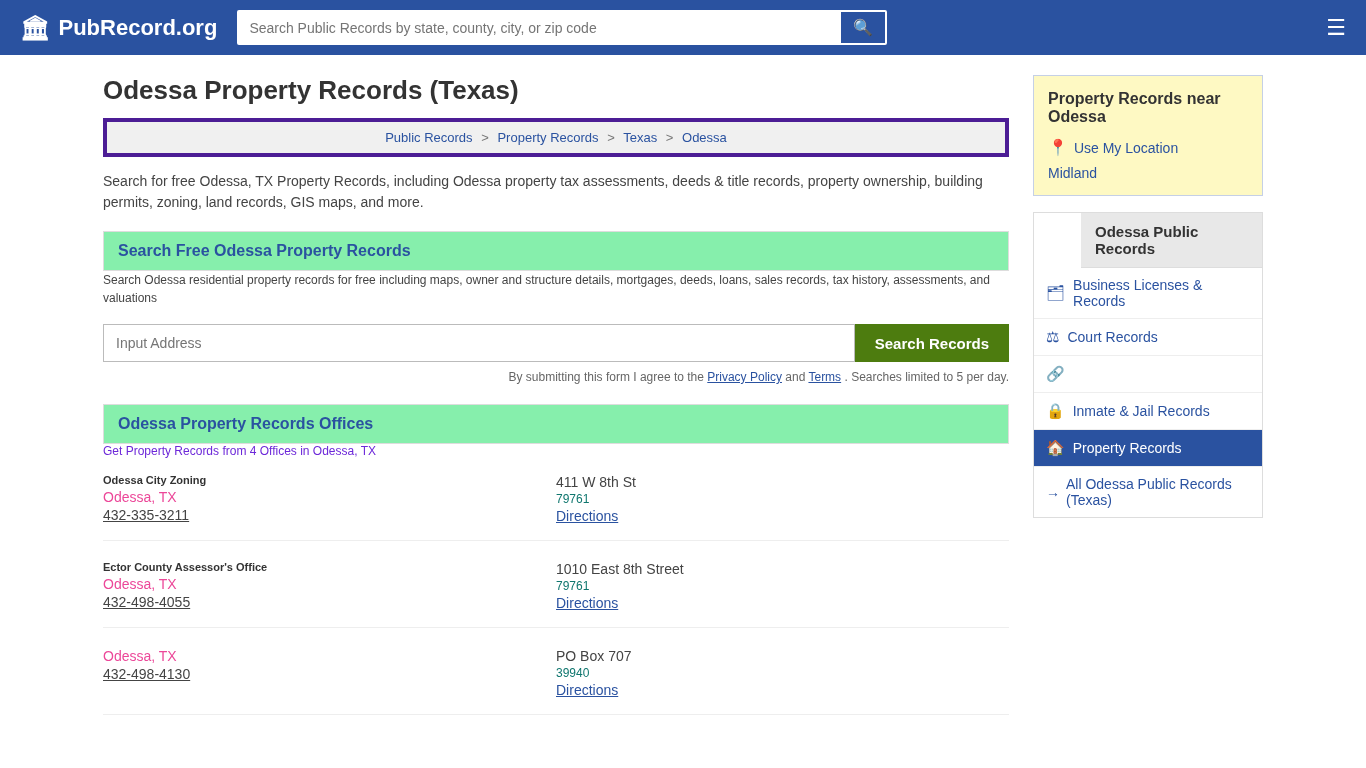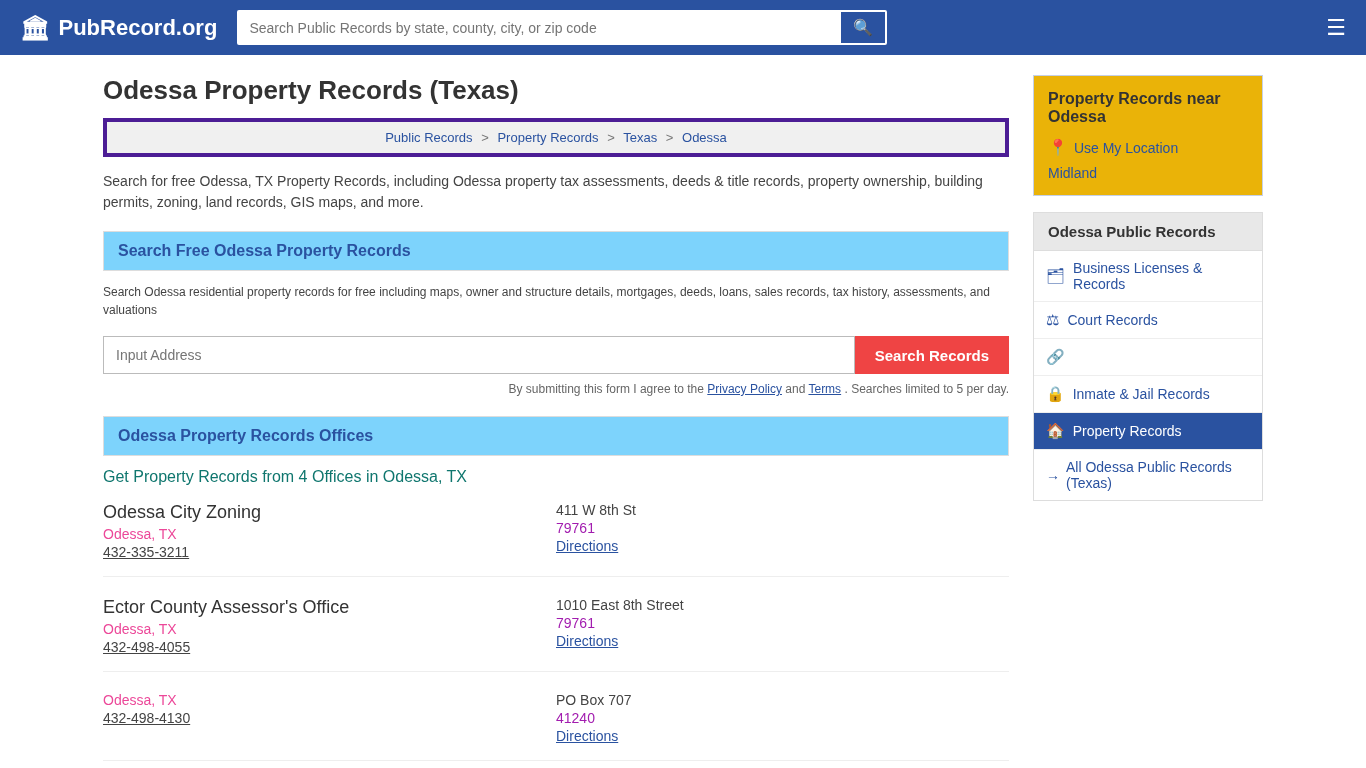--- a/index.html
+++ b/index.html
@@ -101,26 +101,25 @@
     
     .description {
       font-size: 14px;
       color: #444;
       margin-bottom: 18px;
       line-height: 1.5;
     }
 
     
     .section-header {
-      background: #7dd3fc;
+      background: #86efac;
       padding: 10px 14px;
       font-size: 16px;
       font-weight: bold;
       color: #2a52a0;
-      margin-bottom: 12px;
       border: 1px solid #ddd;
     }
 
     
     .search-description {
       font-size: 12px;
       color: #444;
       margin-bottom: 17px;
       line-height: 1.5;
     }
@@ -130,53 +129,53 @@
     }
     .search-address-input {
       flex: 1;
       padding: 10px 12px;
       border: 1px solid #bbb;
       font-size: 14px;
       outline: none;
       color: #aaa;
     }
     .search-records-btn {
-      background: #ef4444;
+      background: #4d7c0f;
       color: #fff;
       border: none;
       padding: 10px 20px;
       font-size: 15px;
       font-weight: bold;
       cursor: pointer;
       white-space: nowrap;
     }
     .form-note {
       font-size: 12px;
       color: #666;
       text-align: right;
       margin-bottom: 20px;
     }
     .form-note a {
       color: #2a52a0;
     }
 
     
     .offices-description {
-      font-size: 16px;
-      color: #0f766e;
+      font-size: 12px;
+      color: #6d28d9;
       margin-bottom: 16px;
     }
     .office-entry {
       margin-bottom: 20px;
       border-bottom: 1px solid #eee;
       padding-bottom: 16px;
     }
     .office-name {
-      font-weight: normal;
-      font-size: 18px;
+      font-weight: bold;
+      font-size: 11px;
       color: #333;
       margin-bottom: 3px;
     }
     .office-row {
       display: flex;
       gap: 0;
     }
     .office-left {
       width: 50%;
     }
@@ -192,34 +191,34 @@
       font-size: 14px;
       color: #444;
       text-decoration: underline;
     }
     .office-address {
       font-size: 14px;
       color: #444;
       margin-bottom: 2px;
     }
     .office-zip {
-      font-size: 14px;
-      color: #a21caf;
+      font-size: 12px;
+      color: #0f766e;
       margin-bottom: 2px;
     }
     .directions-link {
       color: #2a52a0;
       text-decoration: underline;
       font-size: 14px;
       cursor: pointer;
     }
 
     
     .sidebar-nearby {
-      background: #eab308;
+      background: #fef9c3;
       padding: 14px;
       margin-bottom: 16px;
       border: 1px solid #c5d0e6;
     }
     .sidebar-nearby-title {
       font-size: 16px;
       font-weight: bold;
       color: #333;
       margin-bottom: 12px;
     }
@@ -244,20 +243,21 @@
     .sidebar-public-records {
       border: 1px solid #ddd;
     }
     .sidebar-records-title {
       background: #e8e8e8;
       padding: 10px 14px;
       font-size: 15px;
       font-weight: bold;
       color: #333;
       border-bottom: 1px solid #ddd;
+      margin-left: 47px;
     }
     .sidebar-record-item {
       display: flex;
       align-items: center;
       gap: 8px;
       padding: 9px 12px;
       border-bottom: 1px solid #eee;
       cursor: pointer;
       text-decoration: none;
       color: #2a52a0;
@@ -365,21 +365,21 @@
       </div>
     </div>
         <div class="office-entry">
       <div class="office-row">
         <div class="office-left">
           <div class="office-city">Odessa, TX</div>
           <div class="office-phone">432-498-4130</div>
         </div>
         <div class="office-right">
           <div class="office-address">PO Box 707</div>
-          <div class="office-zip">41240</div>
+          <div class="office-zip">39940</div>
           <a class="directions-link" href="#">Directions</a>
         </div>
       </div>
     </div>
       </div>
 
   </main>
 
   <aside class="sidebar">
 

